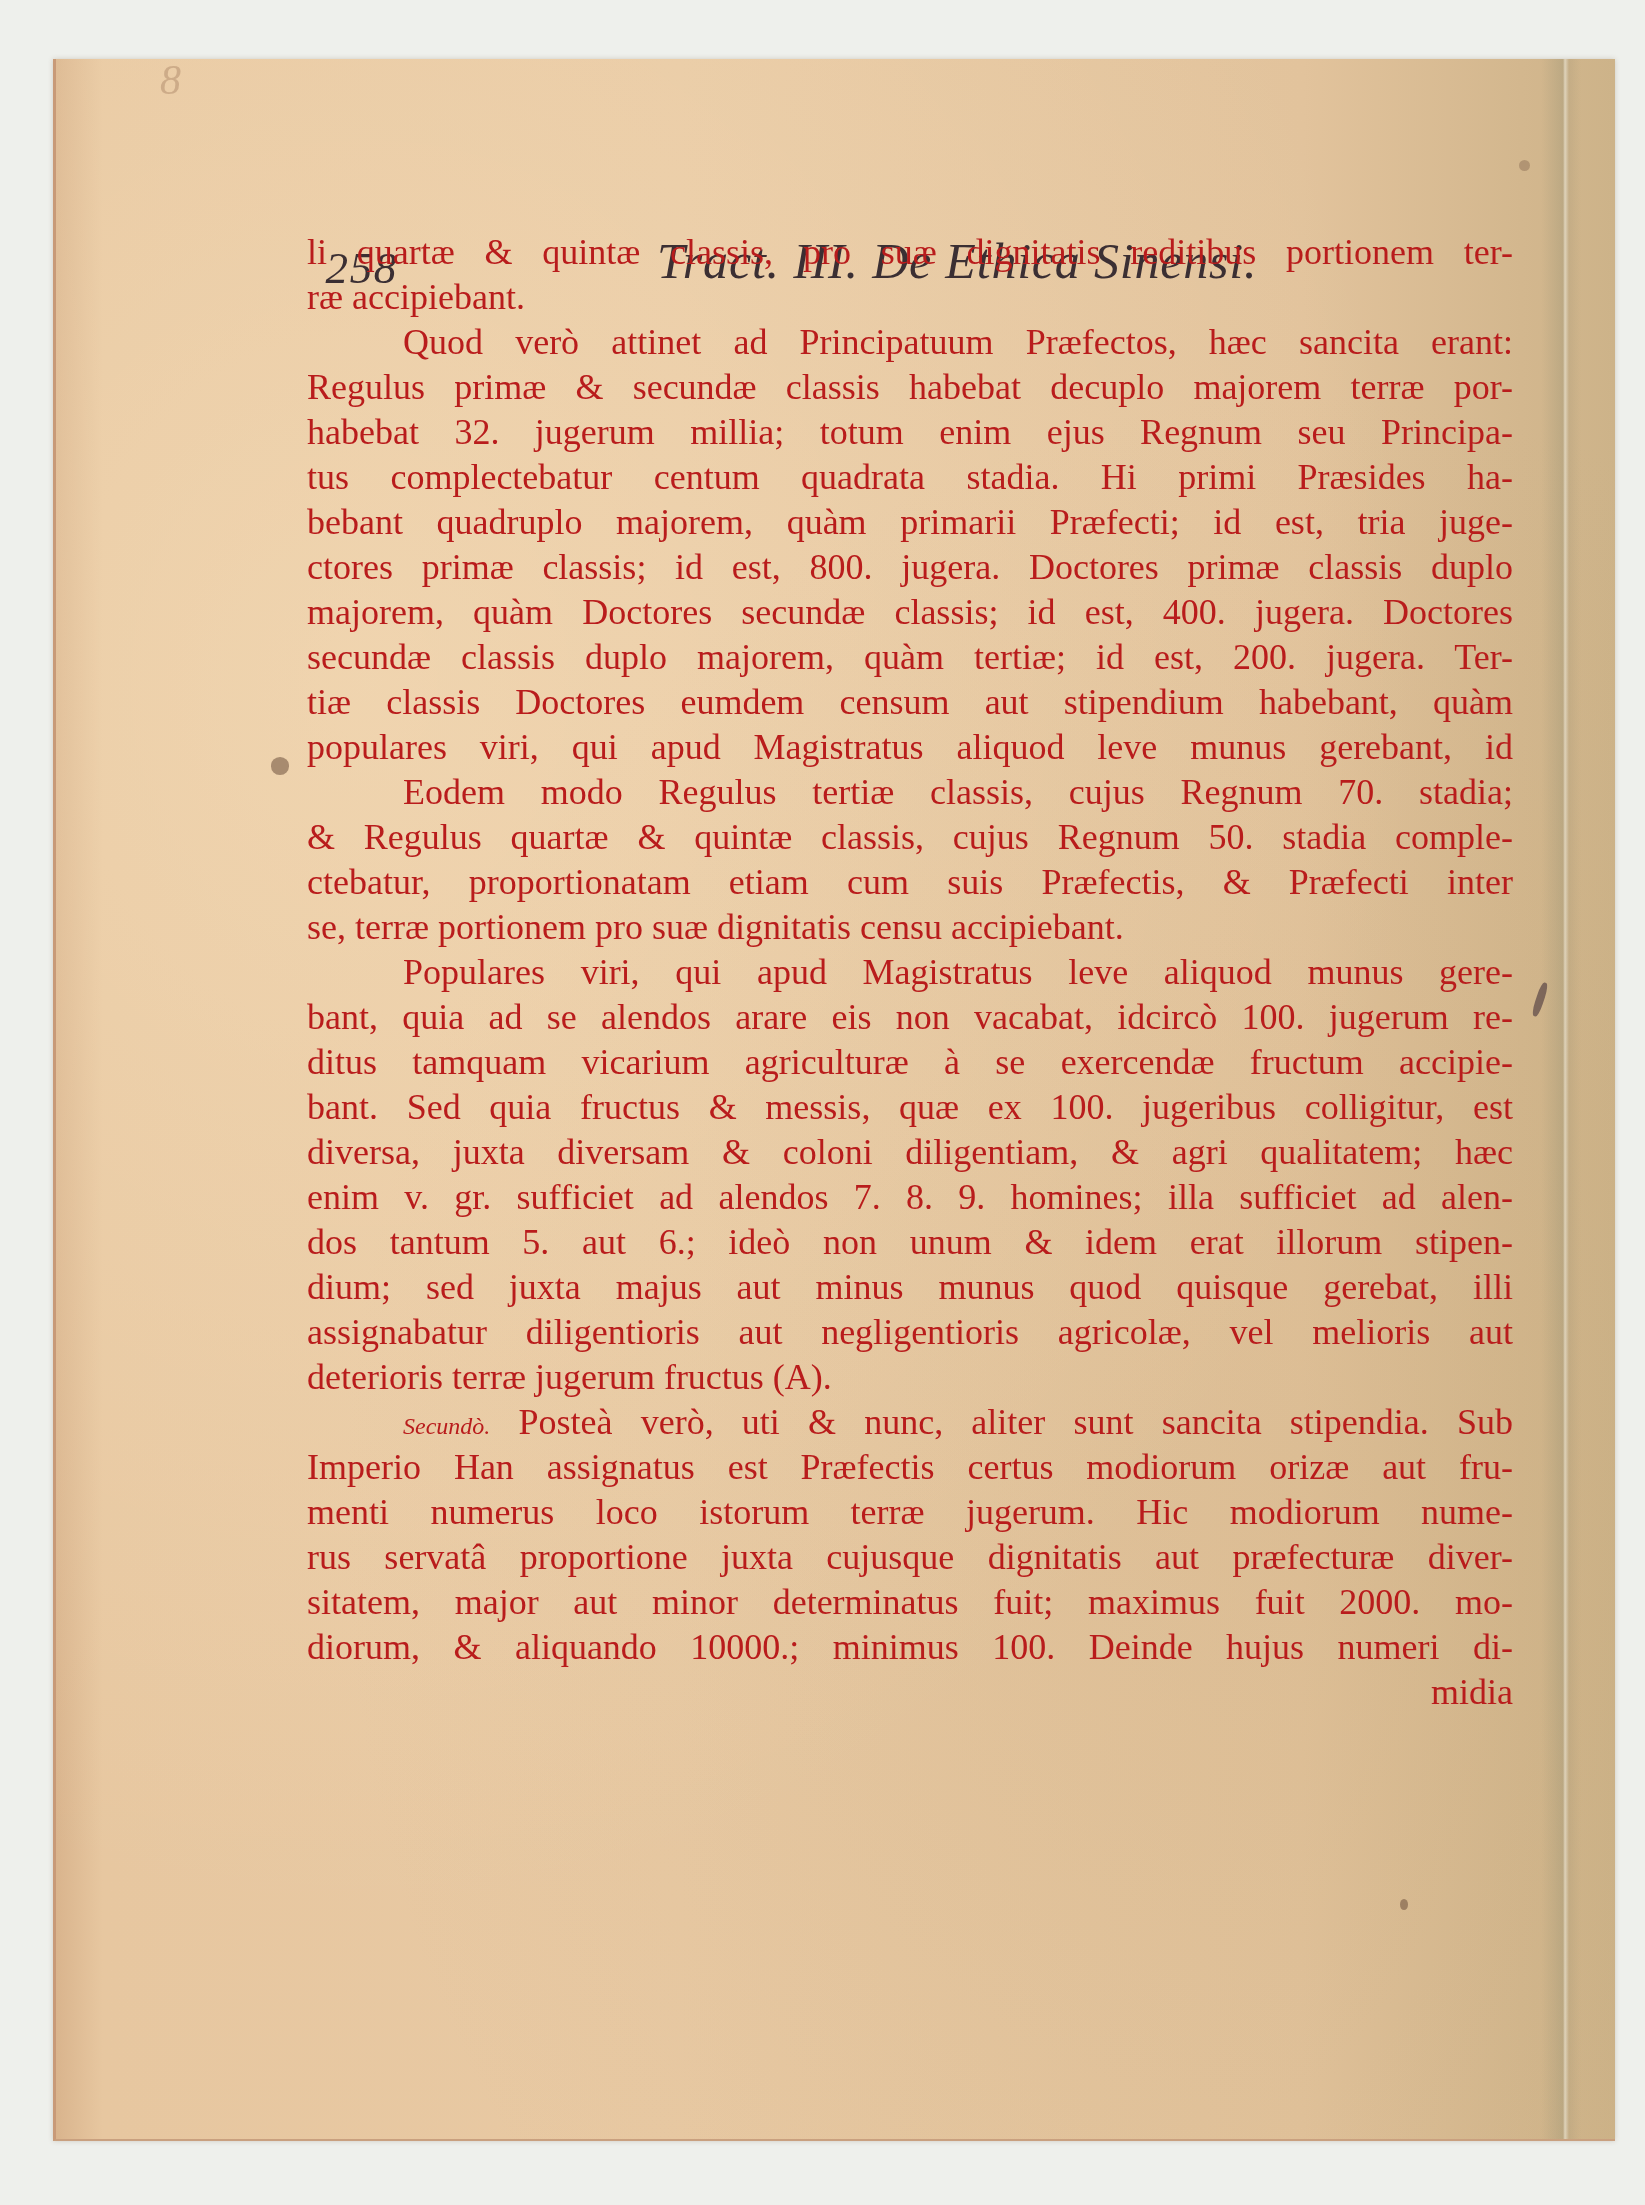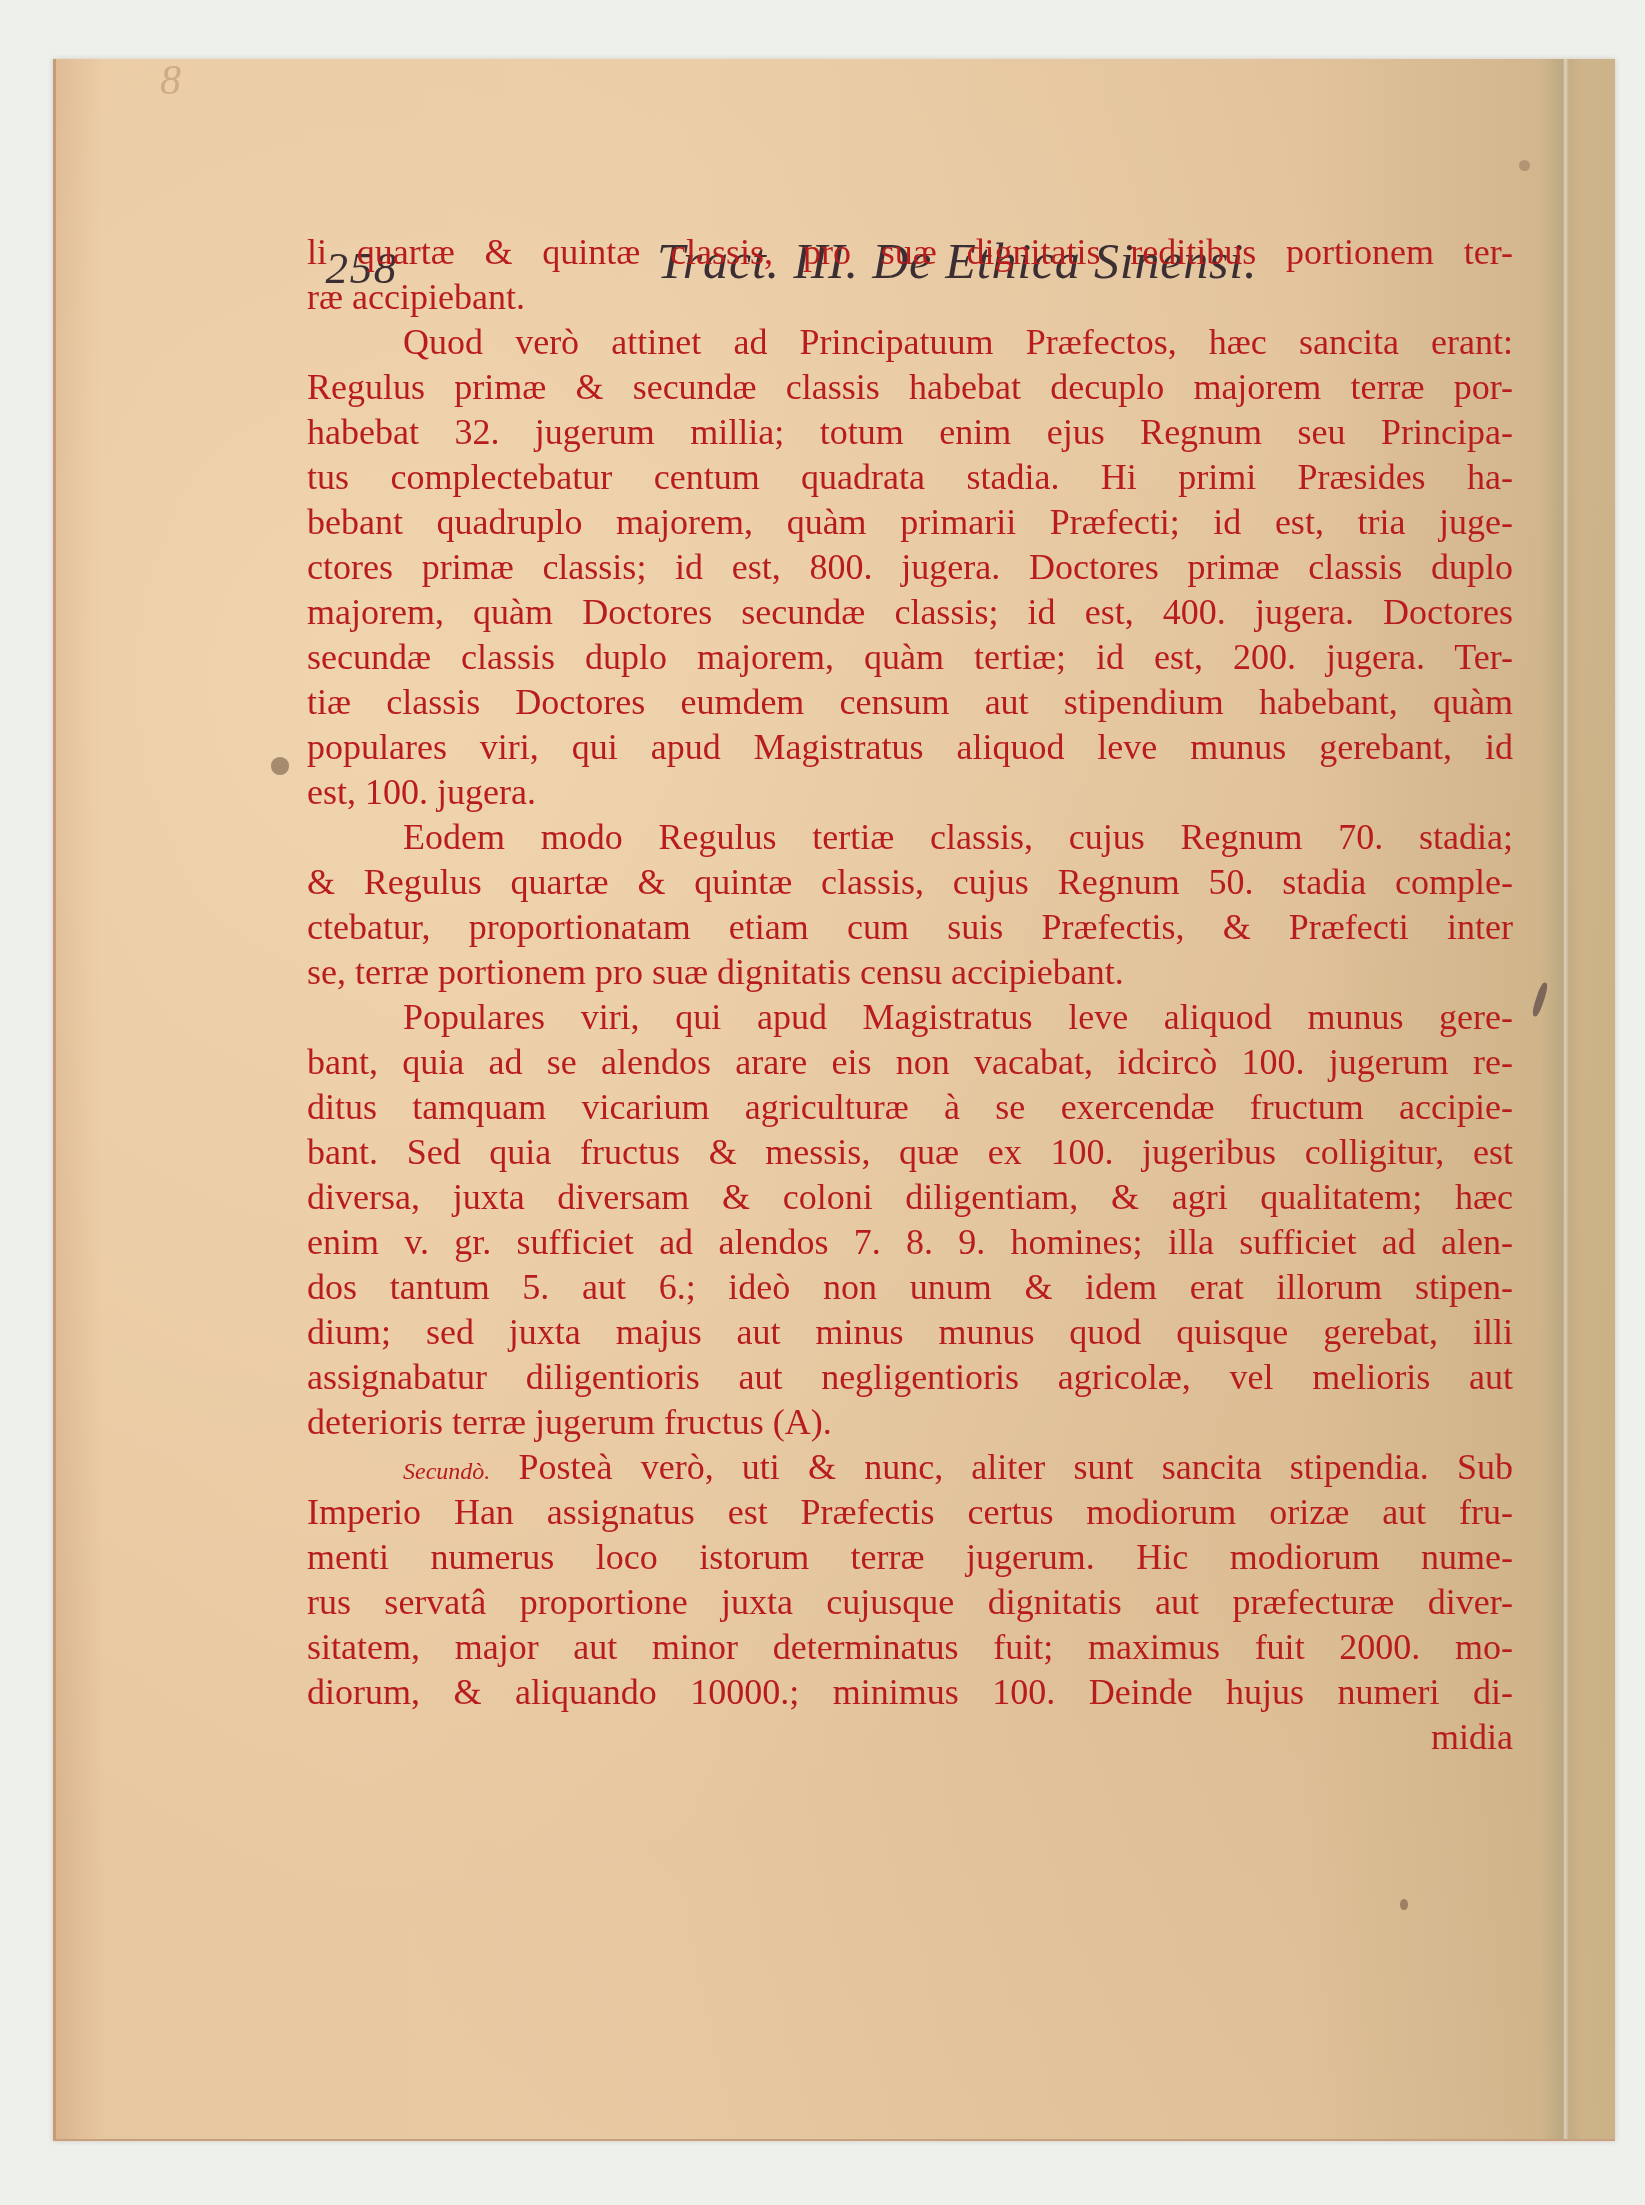--- a/index.html
+++ b/index.html
@@ -133,21 +133,20 @@
   <span class="line indent">Quod verò attinet ad Principatuum Præfectos, hæc sancita erant:</span>
   <span class="line">Regulus primæ &amp; secundæ classis habebat decuplo majorem terræ por-</span>
   <span class="line">habebat 32. jugerum millia; totum enim ejus Regnum seu Principa-</span>
   <span class="line">tus complectebatur centum quadrata stadia.   Hi primi Præsides ha-</span>
   <span class="line">bebant quadruplo majorem, quàm primarii Præfecti; id est, tria juge-</span>
   <span class="line">ctores primæ classis; id est, 800. jugera.  Doctores primæ classis duplo</span>
   <span class="line">majorem, quàm Doctores secundæ classis; id est, 400. jugera.  Doctores</span>
   <span class="line">secundæ classis duplo majorem, quàm tertiæ; id est, 200. jugera.   Ter-</span>
   <span class="line">tiæ classis Doctores eumdem censum aut stipendium habebant, quàm</span>
   <span class="line">populares viri, qui apud Magistratus aliquod leve munus gerebant, id</span>
-  <span class="line last">est, 100. jugera.</span>
   <span class="line indent">Eodem modo Regulus tertiæ classis, cujus Regnum 70. stadia;</span>
   <span class="line">&amp; Regulus quartæ &amp; quintæ classis, cujus Regnum 50. stadia comple-</span>
   <span class="line">ctebatur, proportionatam etiam cum suis Præfectis, &amp; Præfecti inter</span>
   <span class="line last">se, terræ portionem pro suæ dignitatis censu accipiebant.</span>
   <span class="line indent">Populares viri, qui apud Magistratus leve aliquod munus gere-</span>
   <span class="line">bant, quia ad se alendos arare eis non vacabat, idcircò 100. jugerum re-</span>
   <span class="line">ditus tamquam vicarium agriculturæ à se exercendæ fructum accipie-</span>
   <span class="line">bant.   Sed quia fructus &amp; messis, quæ ex 100. jugeribus colligitur, est</span>
   <span class="line">diversa, juxta diversam &amp; coloni diligentiam, &amp; agri qualitatem; hæc</span>
   <span class="line">enim v. gr. sufficiet ad alendos 7. 8. 9. homines; illa sufficiet ad alen-</span>

